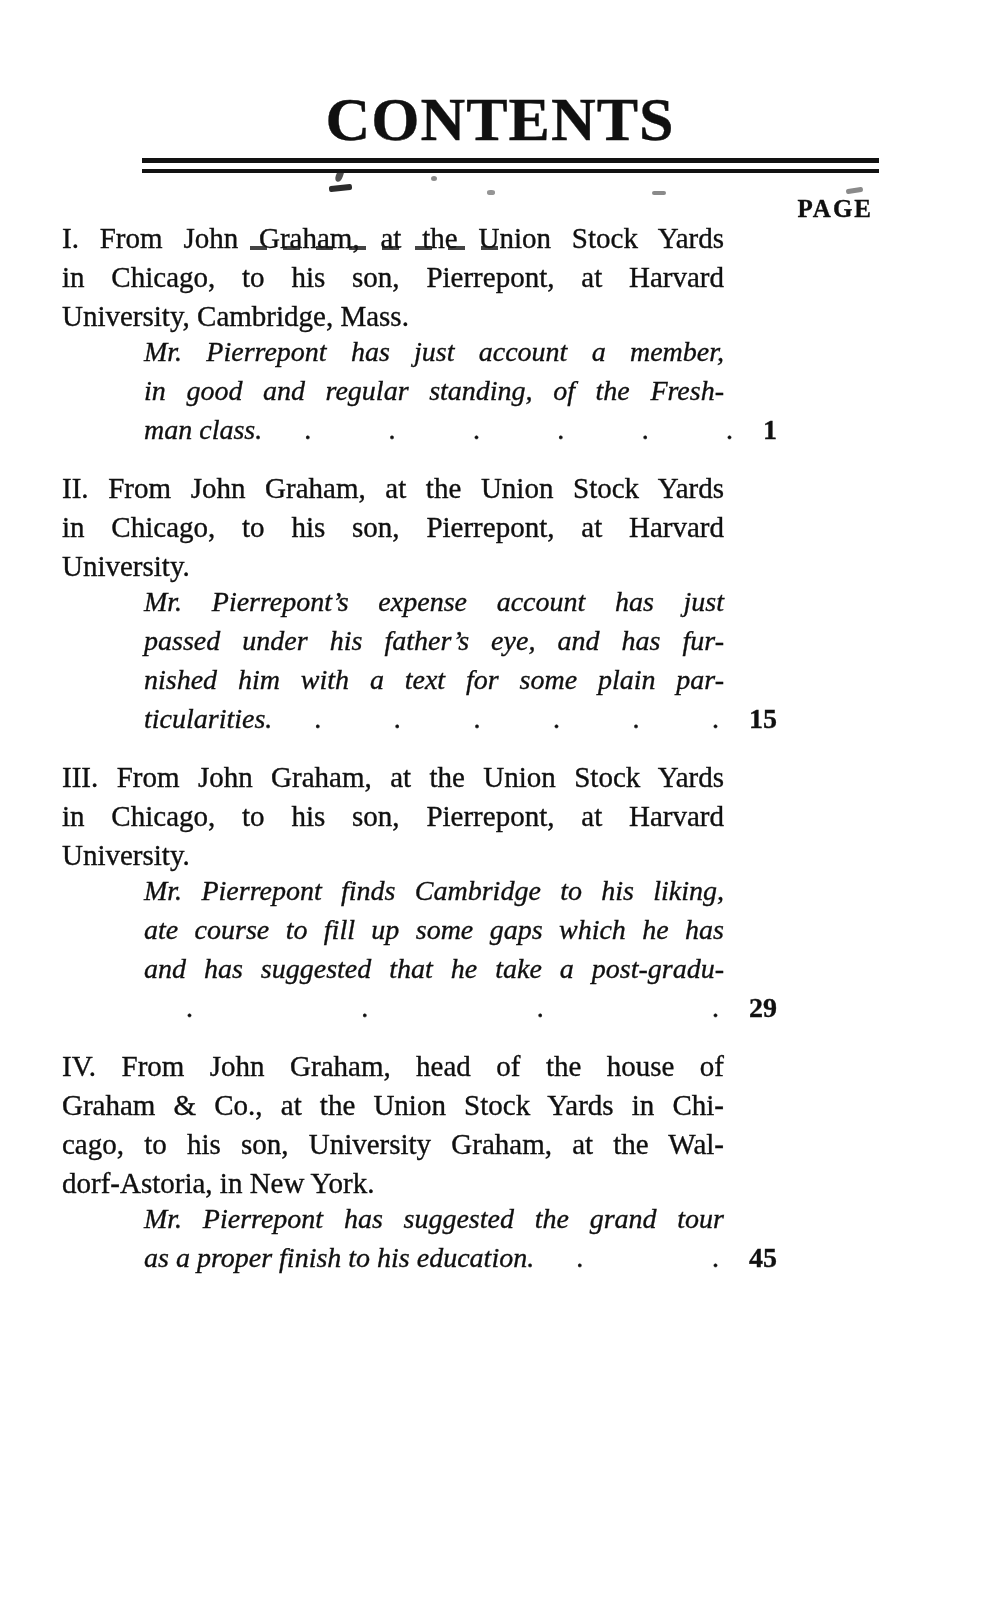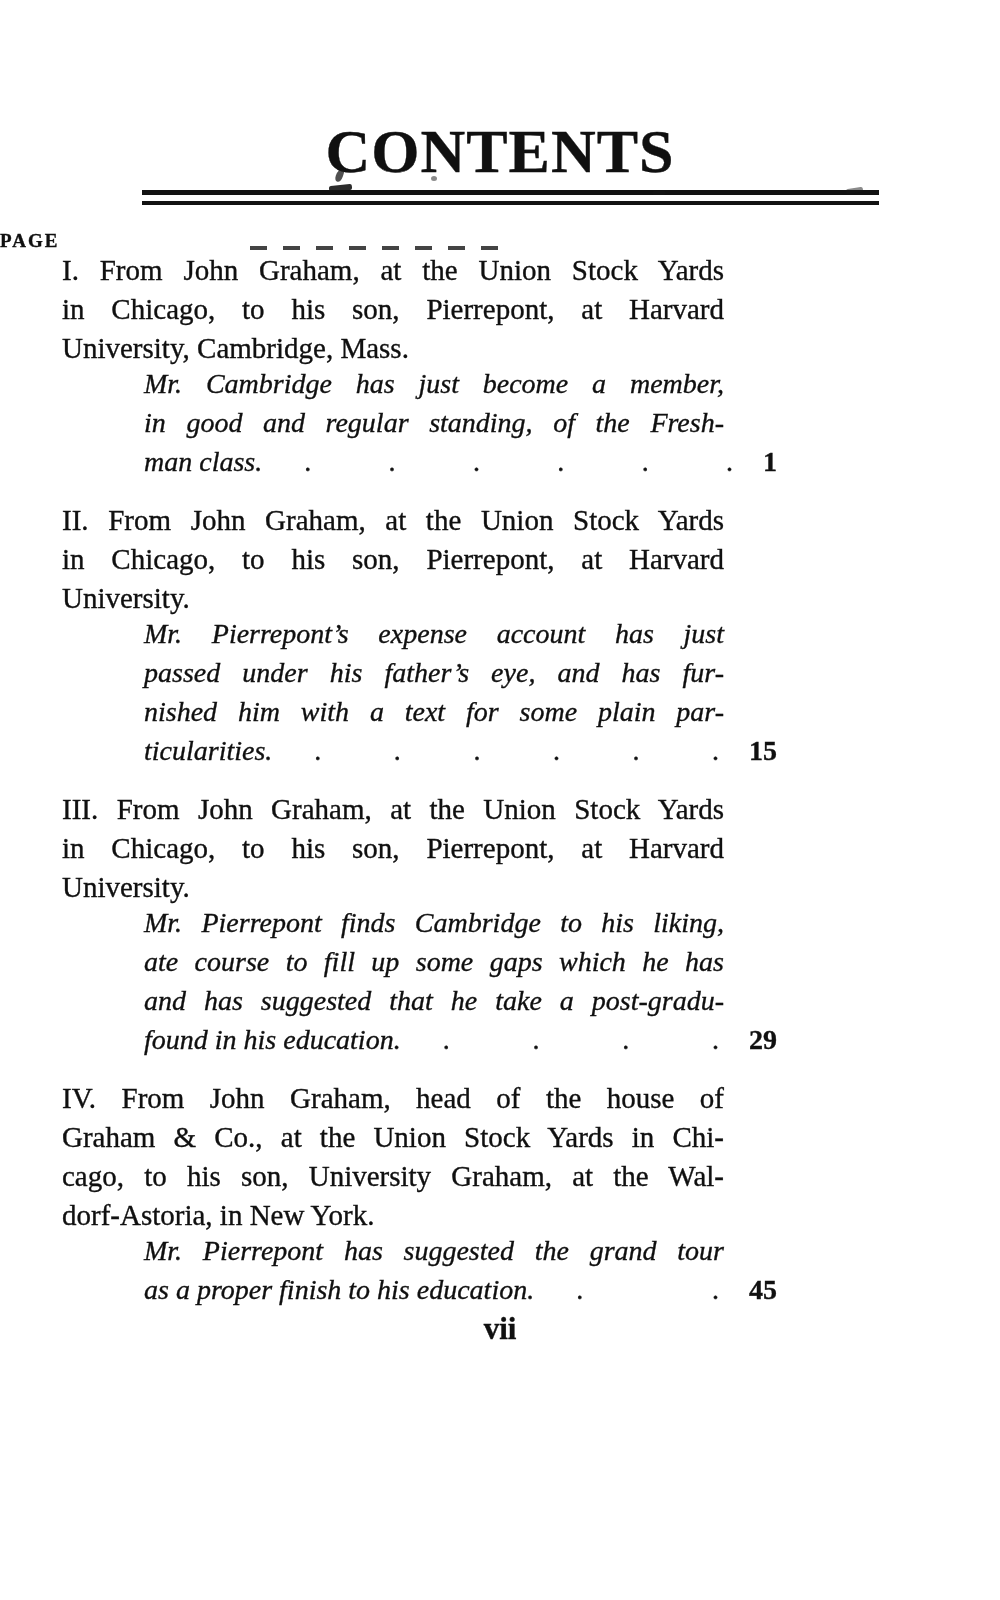--- a/index.html
+++ b/index.html
@@ -20,41 +20,42 @@
   .a2 { left: 329px; top: 185px; width: 23px; height: 6px; opacity: .9; transform: rotate(-6deg); border-radius: 2px; }
   .a3 { left: 431px; top: 176px; width: 6px; height: 5px; opacity: .5; border-radius: 50%; }
   .a4 { left: 487px; top: 190px; width: 8px; height: 5px; opacity: .45; border-radius: 40%; }
   .a5 { left: 652px; top: 191px; width: 14px; height: 4px; opacity: .5; border-radius: 2px; }
   .a6 { left: 846px; top: 188px; width: 17px; height: 5px; opacity: .5; transform: rotate(-8deg); border-radius: 2px; }
   .a7 { left: 250px; top: 246px; width: 256px; height: 4px; opacity: .8;
         background: repeating-linear-gradient(90deg, #151515 0 17px, transparent 17px 33px); }
 
   .title {
     margin: 0;
-    padding-top: 120px;
+    padding-top: 88px;
     font-size: 62px;
     line-height: 62px;
     font-weight: 700;
     letter-spacing: 1px;
     text-align: center;
   }
 
   .double-rule {
     margin-left: 142px;
     margin-top: 8px;
     width: 737px;
     height: 6px;
     border-top: 5px solid #121212;
     border-bottom: 4px solid #121212;
   }
 
   .page-label {
     margin-top: 26px;
     width: 873px;
-    font-size: 19px;
+    text-align: right;
+    font-size: 25px;
     line-height: 20px;
     font-weight: 700;
     letter-spacing: 2px;
   }
 
   .entries { margin-left: 62px; width: 715px; }
   .entry { margin-top: 0; }
   .entry + .entry { margin-top: 20px; }
 
   .entry-main { width: 662px; font-size: 29px; line-height: 39px; }
@@ -106,21 +107,21 @@
 
   <div class="entries">
 
     <section class="entry">
       <div class="entry-main">
         <div class="jline">I. From John Graham, at the Union Stock Yards</div>
         <div class="jline">in Chicago, to his son, Pierrepont, at Harvard</div>
         <div class="lline">University, Cambridge, Mass.</div>
       </div>
       <div class="entry-desc">
-        <div class="jline">Mr. Cambridge has just become a member,</div>
+        <div class="jline">Mr. Pierrepont has just account a member,</div>
         <div class="jline">in good and regular standing, of the Fresh-</div>
         <div class="lastrow">
           <span class="dtext">man class.</span>
           <span class="leaders">. . . . . .</span>
           <span class="pnum">1</span>
         </div>
       </div>
     </section>
 
     <section class="entry">
@@ -145,21 +146,20 @@
       <div class="entry-main">
         <div class="jline">III. From John Graham, at the Union Stock Yards</div>
         <div class="jline">in Chicago, to his son, Pierrepont, at Harvard</div>
         <div class="lline">University.</div>
       </div>
       <div class="entry-desc">
         <div class="jline">Mr. Pierrepont finds Cambridge to his liking,</div>
         <div class="jline">ate course to fill up some gaps which he has</div>
         <div class="jline">and has suggested that he take a post-gradu-</div>
         <div class="lastrow">
-          <span class="dtext">found in his education.</span>
           <span class="leaders">. . . .</span>
           <span class="pnum">29</span>
         </div>
       </div>
     </section>
 
     <section class="entry">
       <div class="entry-main">
         <div class="jline">IV. From John Graham, head of the house of</div>
         <div class="jline">Graham &amp; Co., at the Union Stock Yards in Chi-</div>
@@ -171,15 +171,14 @@
         <div class="lastrow">
           <span class="dtext">as a proper finish to his education.</span>
           <span class="leaders">. .</span>
           <span class="pnum">45</span>
         </div>
       </div>
     </section>
 
   </div>
 
-  <div class="folio">vii</div>
 
 </div>
 
 </body></html>

